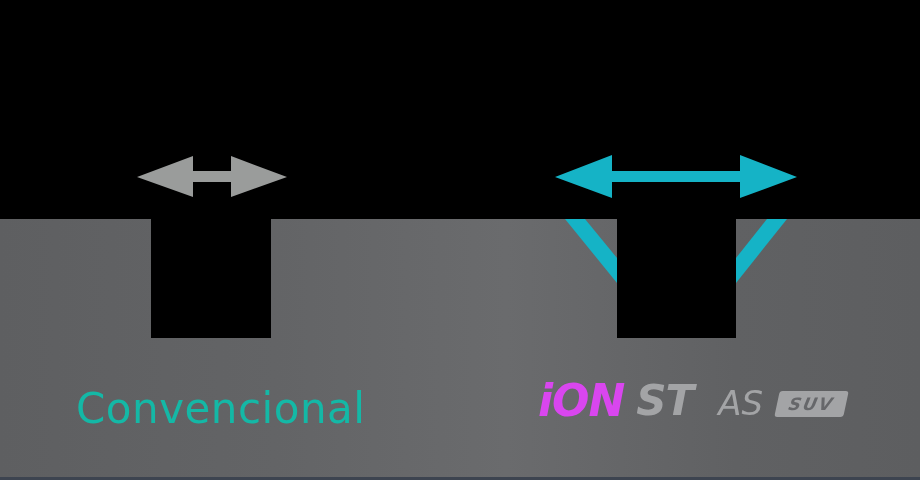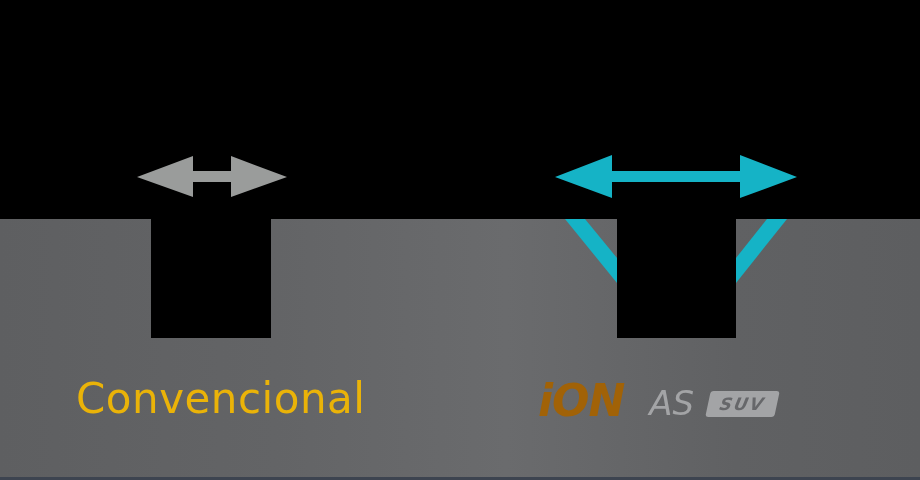--- a/index.html
+++ b/index.html
@@ -2,23 +2,23 @@
 <html><head>
 <meta charset="utf-8">
 <style>
   html, body { margin: 0; padding: 0; }
   body { width: 920px; height: 480px; overflow: hidden; background: #000; position: relative; font-family: "DejaVu Sans", sans-serif; }
   .top-band { position: absolute; left: 0; top: 0; width: 920px; height: 219px; background: #000; }
   .bottom-band { position: absolute; left: 0; top: 219px; width: 920px; height: 261px;
     background: linear-gradient(90deg, #5e5f61 0%, #636466 30%, #6a6b6d 55%, #606163 80%, #5d5e60 100%); }
   .bottom-edge { position: absolute; left: 0; top: 477px; width: 920px; height: 3px; background: #3d4450; }
   svg.art { position: absolute; left: 0; top: 0; }
-  .label-conv { position: absolute; left: 76px; top: 374px; font-size: 42px; color: #eab308; letter-spacing: 0.5px; font-family: "DejaVu Sans", sans-serif; }
+  .label-conv { position: absolute; left: 76px; top: 384px; font-size: 42px; color: #14b8a6; letter-spacing: 0.5px; font-family: "DejaVu Sans", sans-serif; }
   .brand { position: absolute; left: 538px; top: 373px; height: 50px; display: flex; align-items: flex-end; font-style: italic; font-family: "DejaVu Sans", sans-serif; }
-  .brand-ion { color: #a16207; font-size: 44px; font-weight: bold; letter-spacing: -1px; line-height: 44px; }
+  .brand-ion { color: #d946ef; font-size: 44px; font-weight: bold; letter-spacing: -1px; line-height: 44px; }
   .brand-st { color: #a3a4a6; font-size: 42px; font-weight: bold; margin-left: 12px; line-height: 44px; letter-spacing: -1px; }
   .brand-as { color: #a3a4a6; font-size: 34px; margin-left: 25px; line-height: 40px; }
   .brand-suv { margin-left: 14px; margin-bottom: 6px; background: #a3a4a6; color: #66676a; font-size: 17px; font-weight: bold; letter-spacing: 2px; padding: 2px 12px; border-radius: 3px; transform: skewX(-12deg); line-height: 22px; }
   .brand-suv span { display: inline-block; transform: skewX(0deg); }
 </style>
 </head>
 <body>
 
 <div class="top-band"></div>
 <div class="bottom-band"></div>
@@ -38,15 +38,16 @@
 
   <g>
     <polygon fill="#15b3c6" points="555,177 612,155 612,171 740,171 740,155 797,177 740,198 740,182 612,182 612,198"></polygon>
   </g>
 </svg>
 
 <div class="label-conv">Convencional</div>
 
 <div class="brand">
   <span class="brand-ion">iON</span>
+  <span class="brand-st">ST</span>
   <span class="brand-as">AS</span>
   <span class="brand-suv"><span>SUV</span></span>
 </div>
 
 </body></html>

